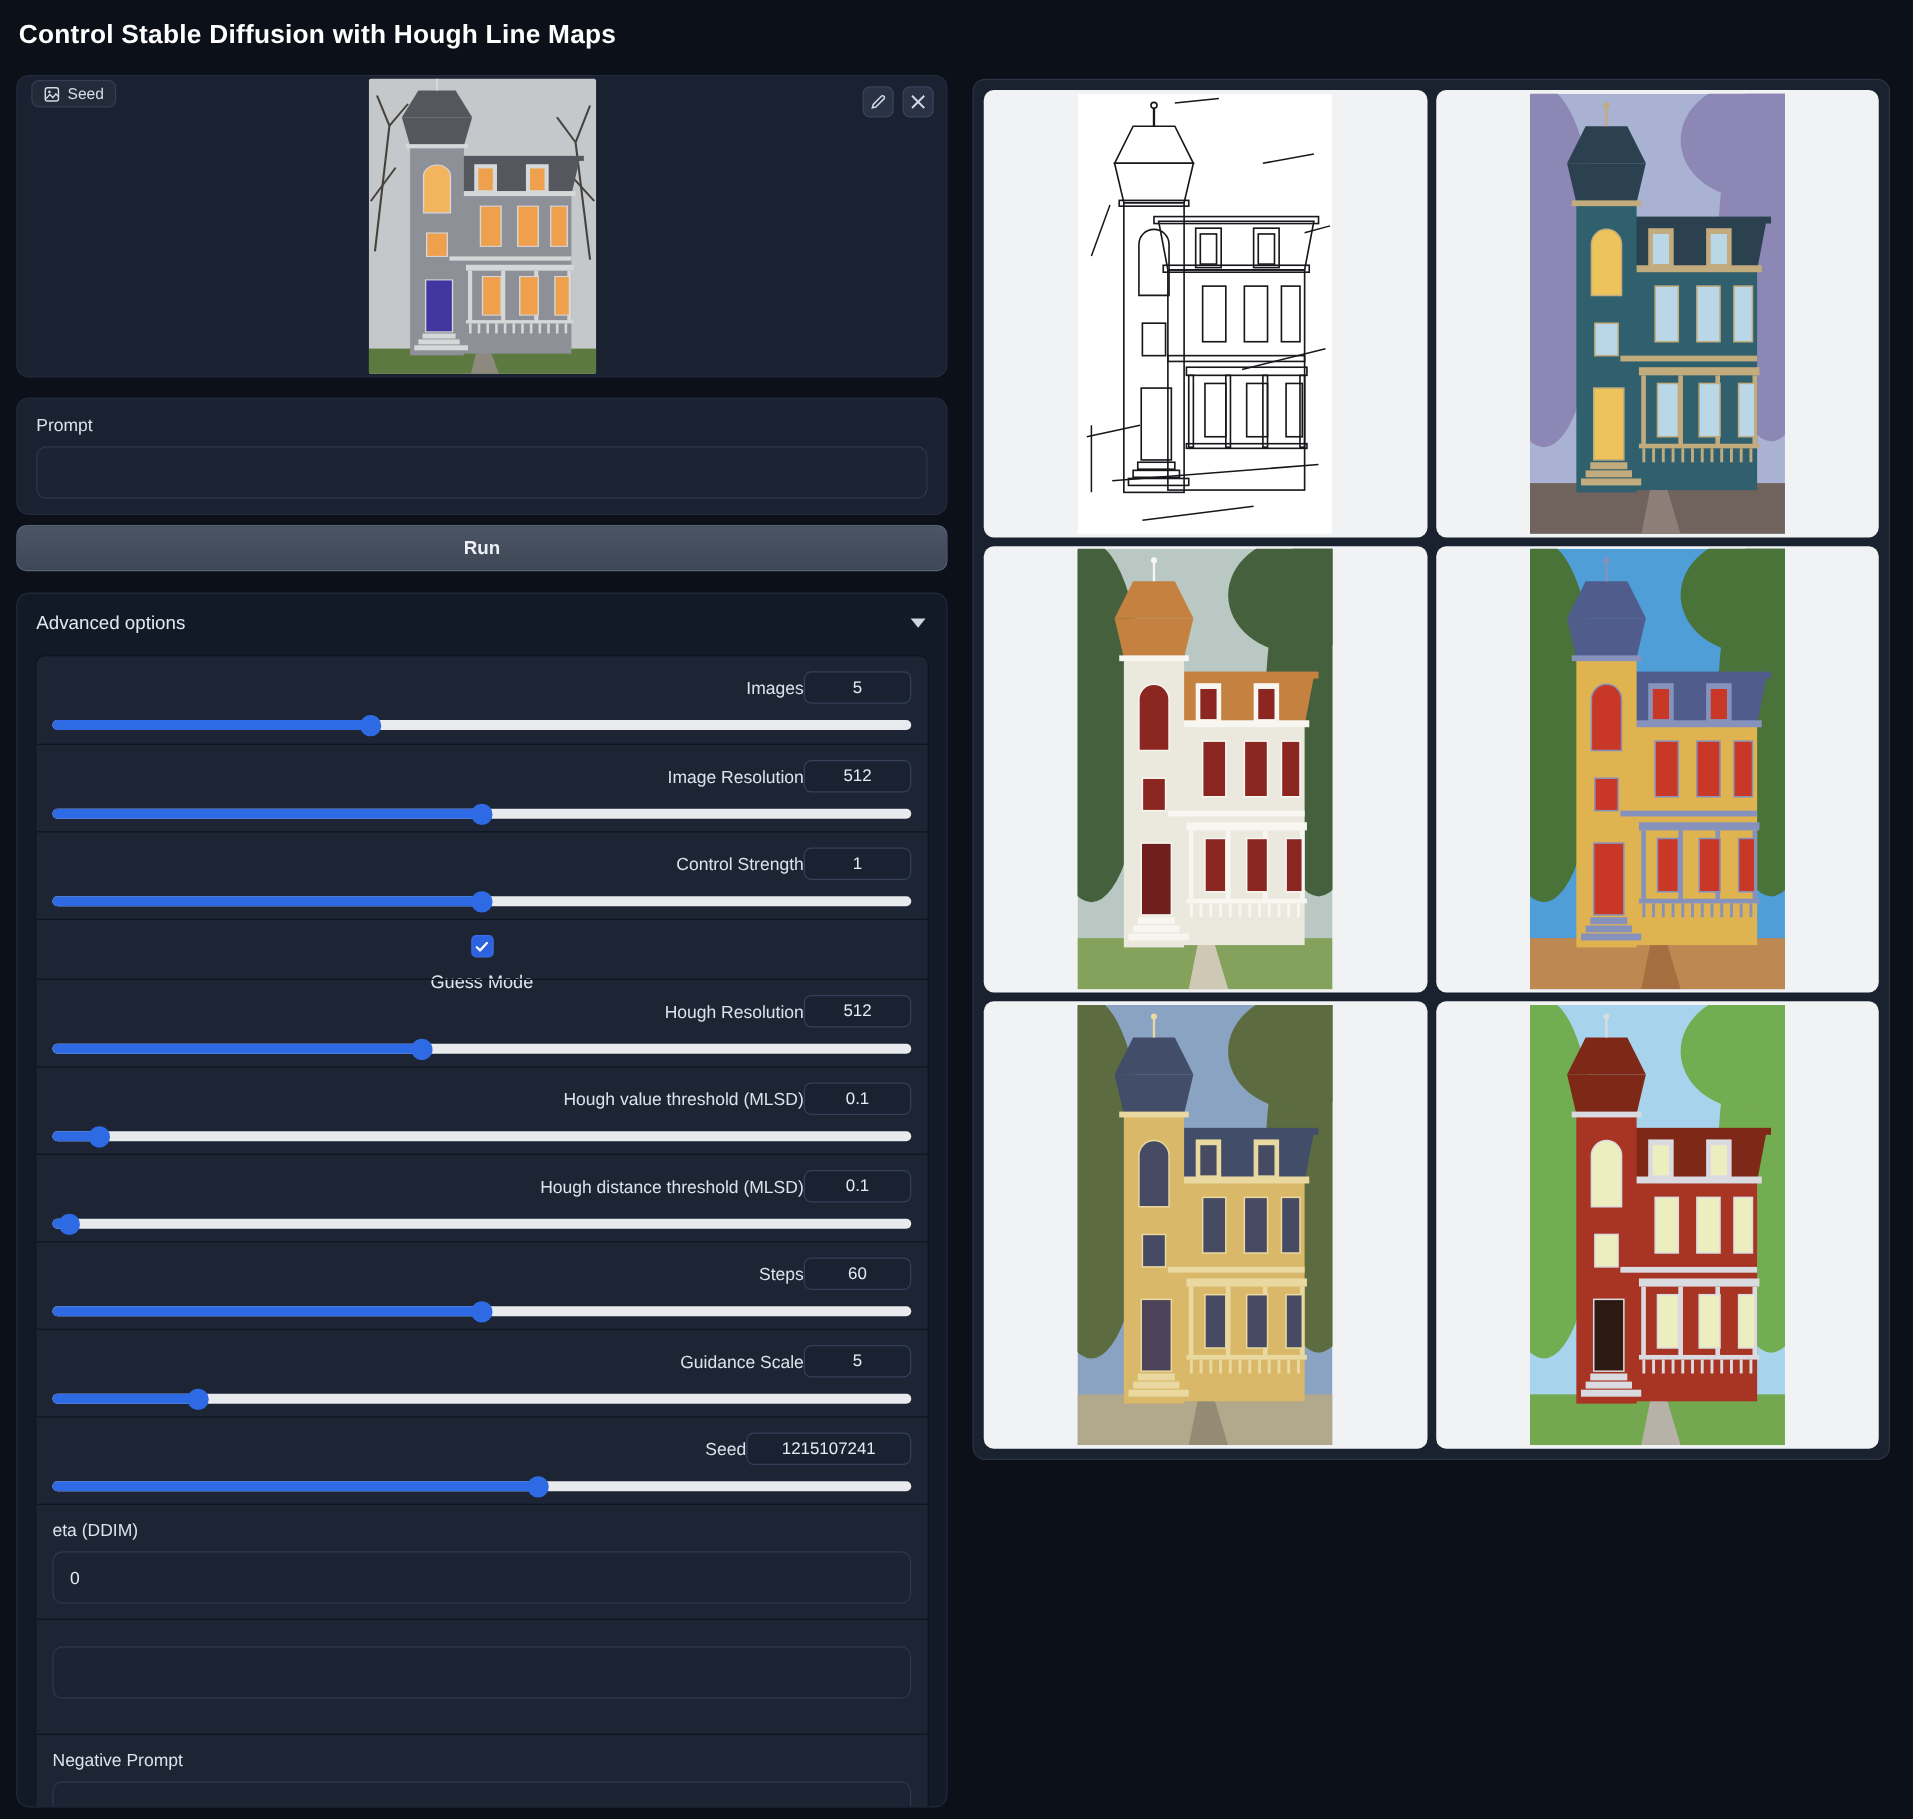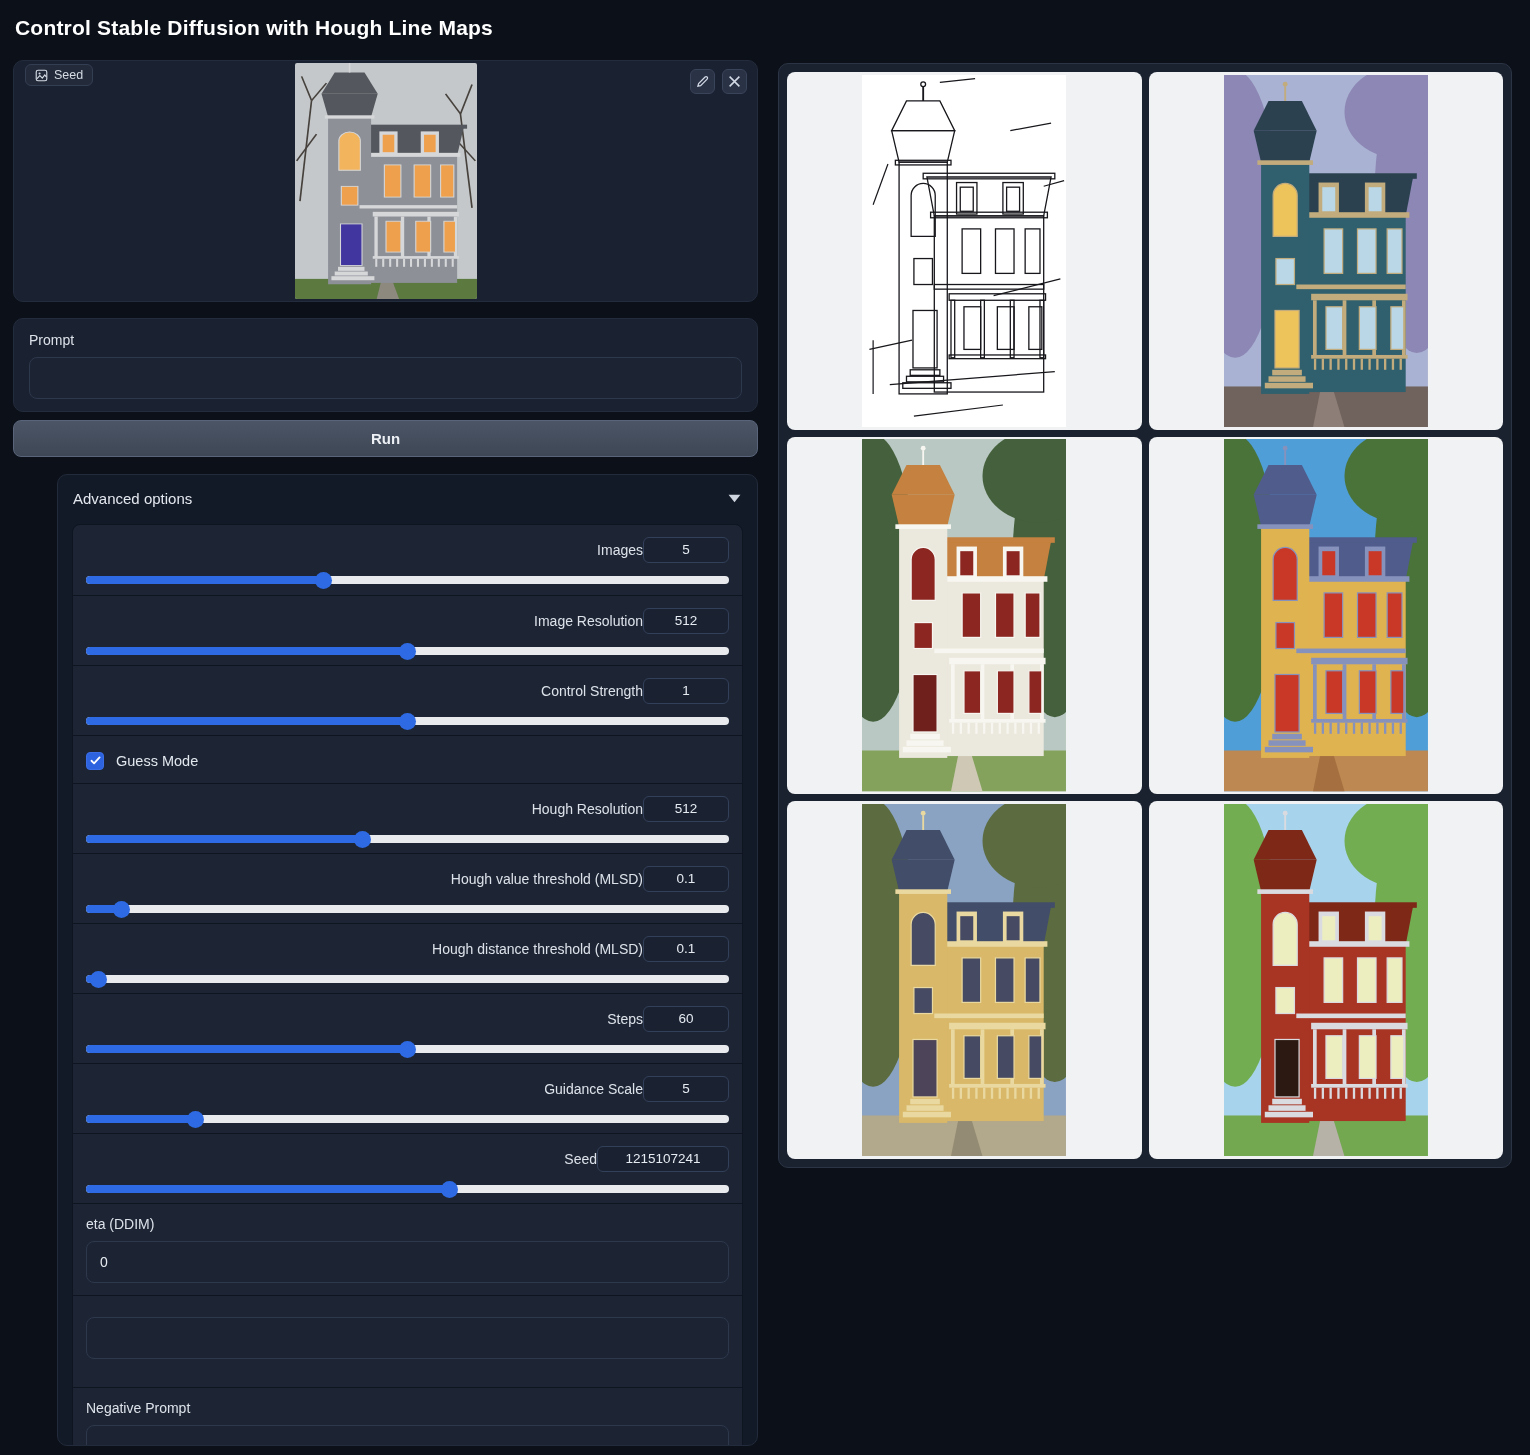--- a/index.html
+++ b/index.html
@@ -47,21 +47,21 @@
 
   
   .run-btn {
     margin-top:8px; width:100%; height:37px; border-radius:8px;
     background:linear-gradient(180deg,#4b5566,#3d4755);
     border:1px solid #59647a; color:#eceff4; font-size:15px; font-weight:700;
     font-family:"Liberation Sans", sans-serif; cursor:pointer; display:block;
   }
 
   
-  .advanced { margin-top:17px; height:972px; background:#121927; border:1px solid #222b3b; overflow:hidden;margin-left:44px; }
+  .advanced { margin-top:17px; height:972px; background:#121927; border:1px solid #222b3b; overflow:hidden; }
   .acc-header {
     display:flex; align-items:center; justify-content:space-between;
     padding:15px 16px 14px 15px; cursor:pointer; font-size:15px; color:#e4e8ef;
   }
   .acc-arrow { width:13px; height:9px; fill:#cfd5df; }
   .form {
     margin:3px 14px 14px; border:1px solid #0e1420; border-radius:8px; overflow:hidden;
     background:#1d2534;
   }
   .block { padding:12px 13px 10px; border-top:1px solid #0e1420; position:relative; }
@@ -73,21 +73,21 @@
     border-radius:6px; color:#e6eaf1; font-size:13.5px; text-align:center; line-height:24px;
     padding:0 8px;
   }
   .num-input.wide { min-width:132px; }
   .slider { position:relative; height:8px; margin-top:13px; background:#e8eaed; border-radius:5px; cursor:pointer; }
   .slider-fill { position:absolute; left:0; top:0; bottom:0; background:#2e6ae4; border-radius:5px; }
   .slider-knob {
     position:absolute; top:50%; width:17px; height:17px; margin-top:-8.5px;
     background:#2e6ae4; border-radius:50%;
   }
-  .check-block { height:48px; display:flex; align-items:center; gap:12px; cursor:pointer; }
+  .check-block { height:48px; display:flex; align-items:center; gap:12px; cursor:pointer;flex-direction:column; }
   .checkbox {
     width:18px; height:18px; border-radius:4px; background:#2d364a; border:1px solid #44506a;
     display:inline-flex; align-items:center; justify-content:center; flex:none;
   }
   .checkbox.checked { background:#2e63e0; border-color:#3a6de6; }
   .checkbox svg { width:11px; height:9px; display:none; }
   .checkbox.checked svg { display:block; }
   .check-block label { font-size:14.5px; color:#e2e7ee; cursor:pointer; }
   .text-block { height:92px; }
 

